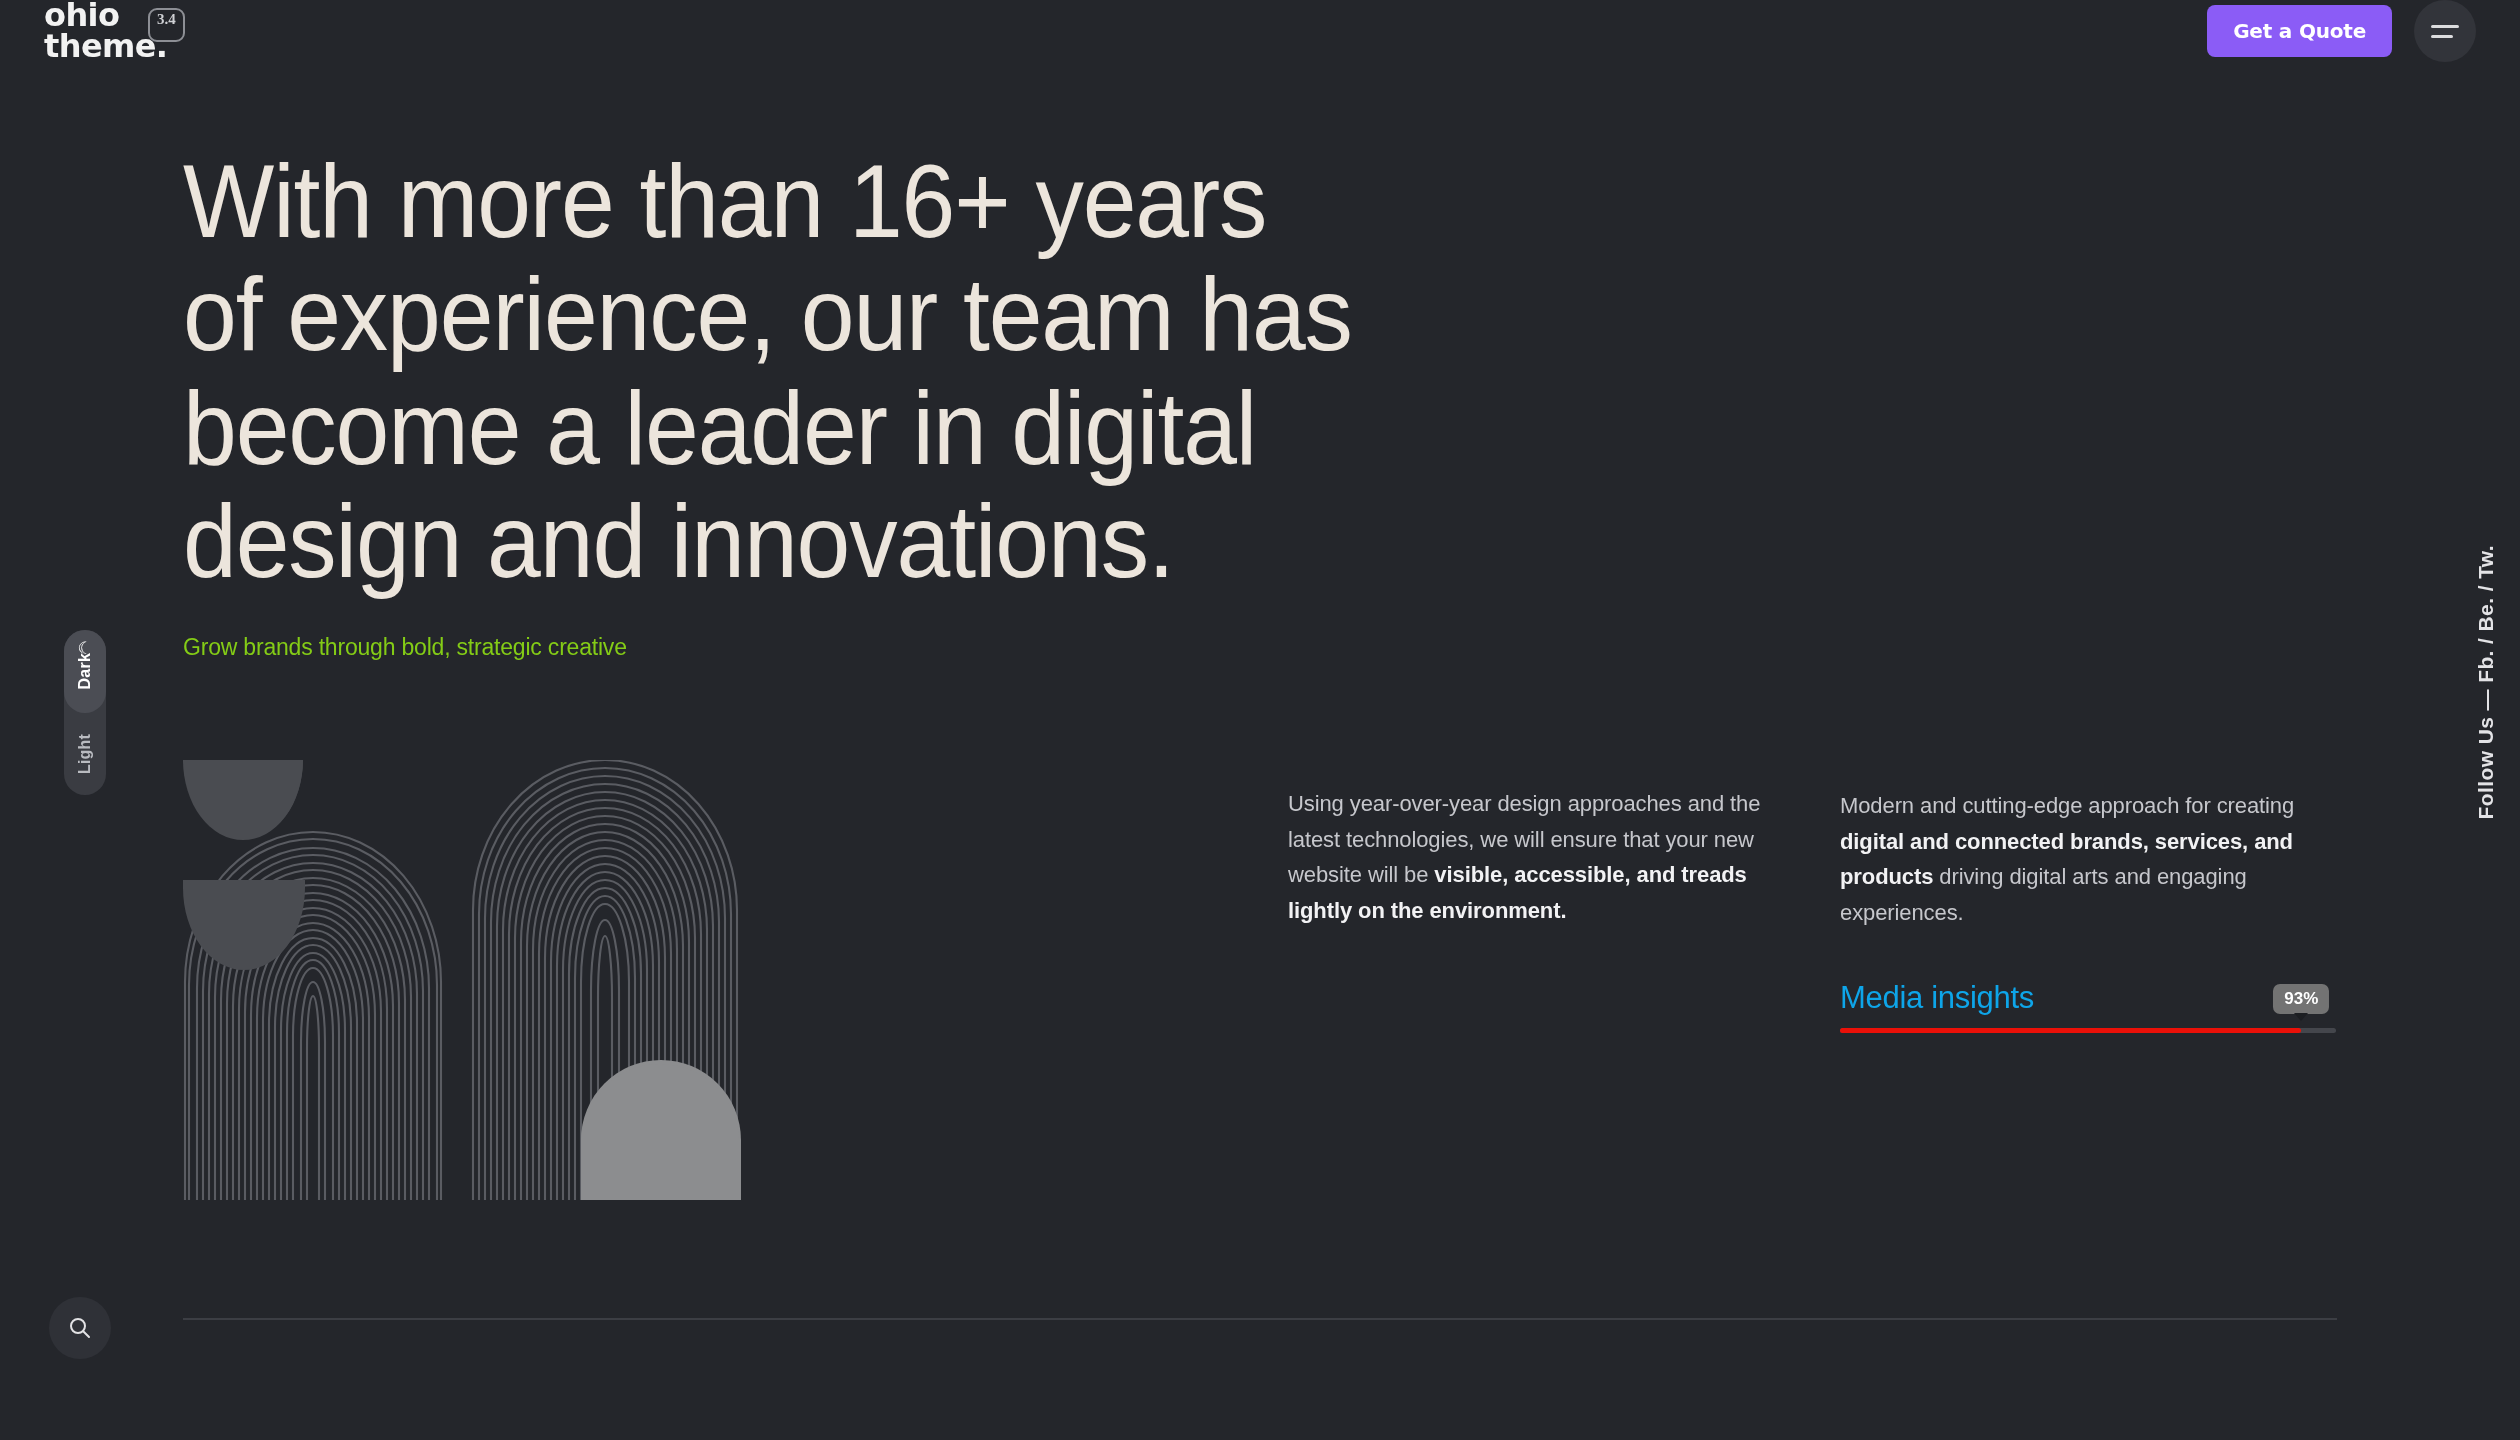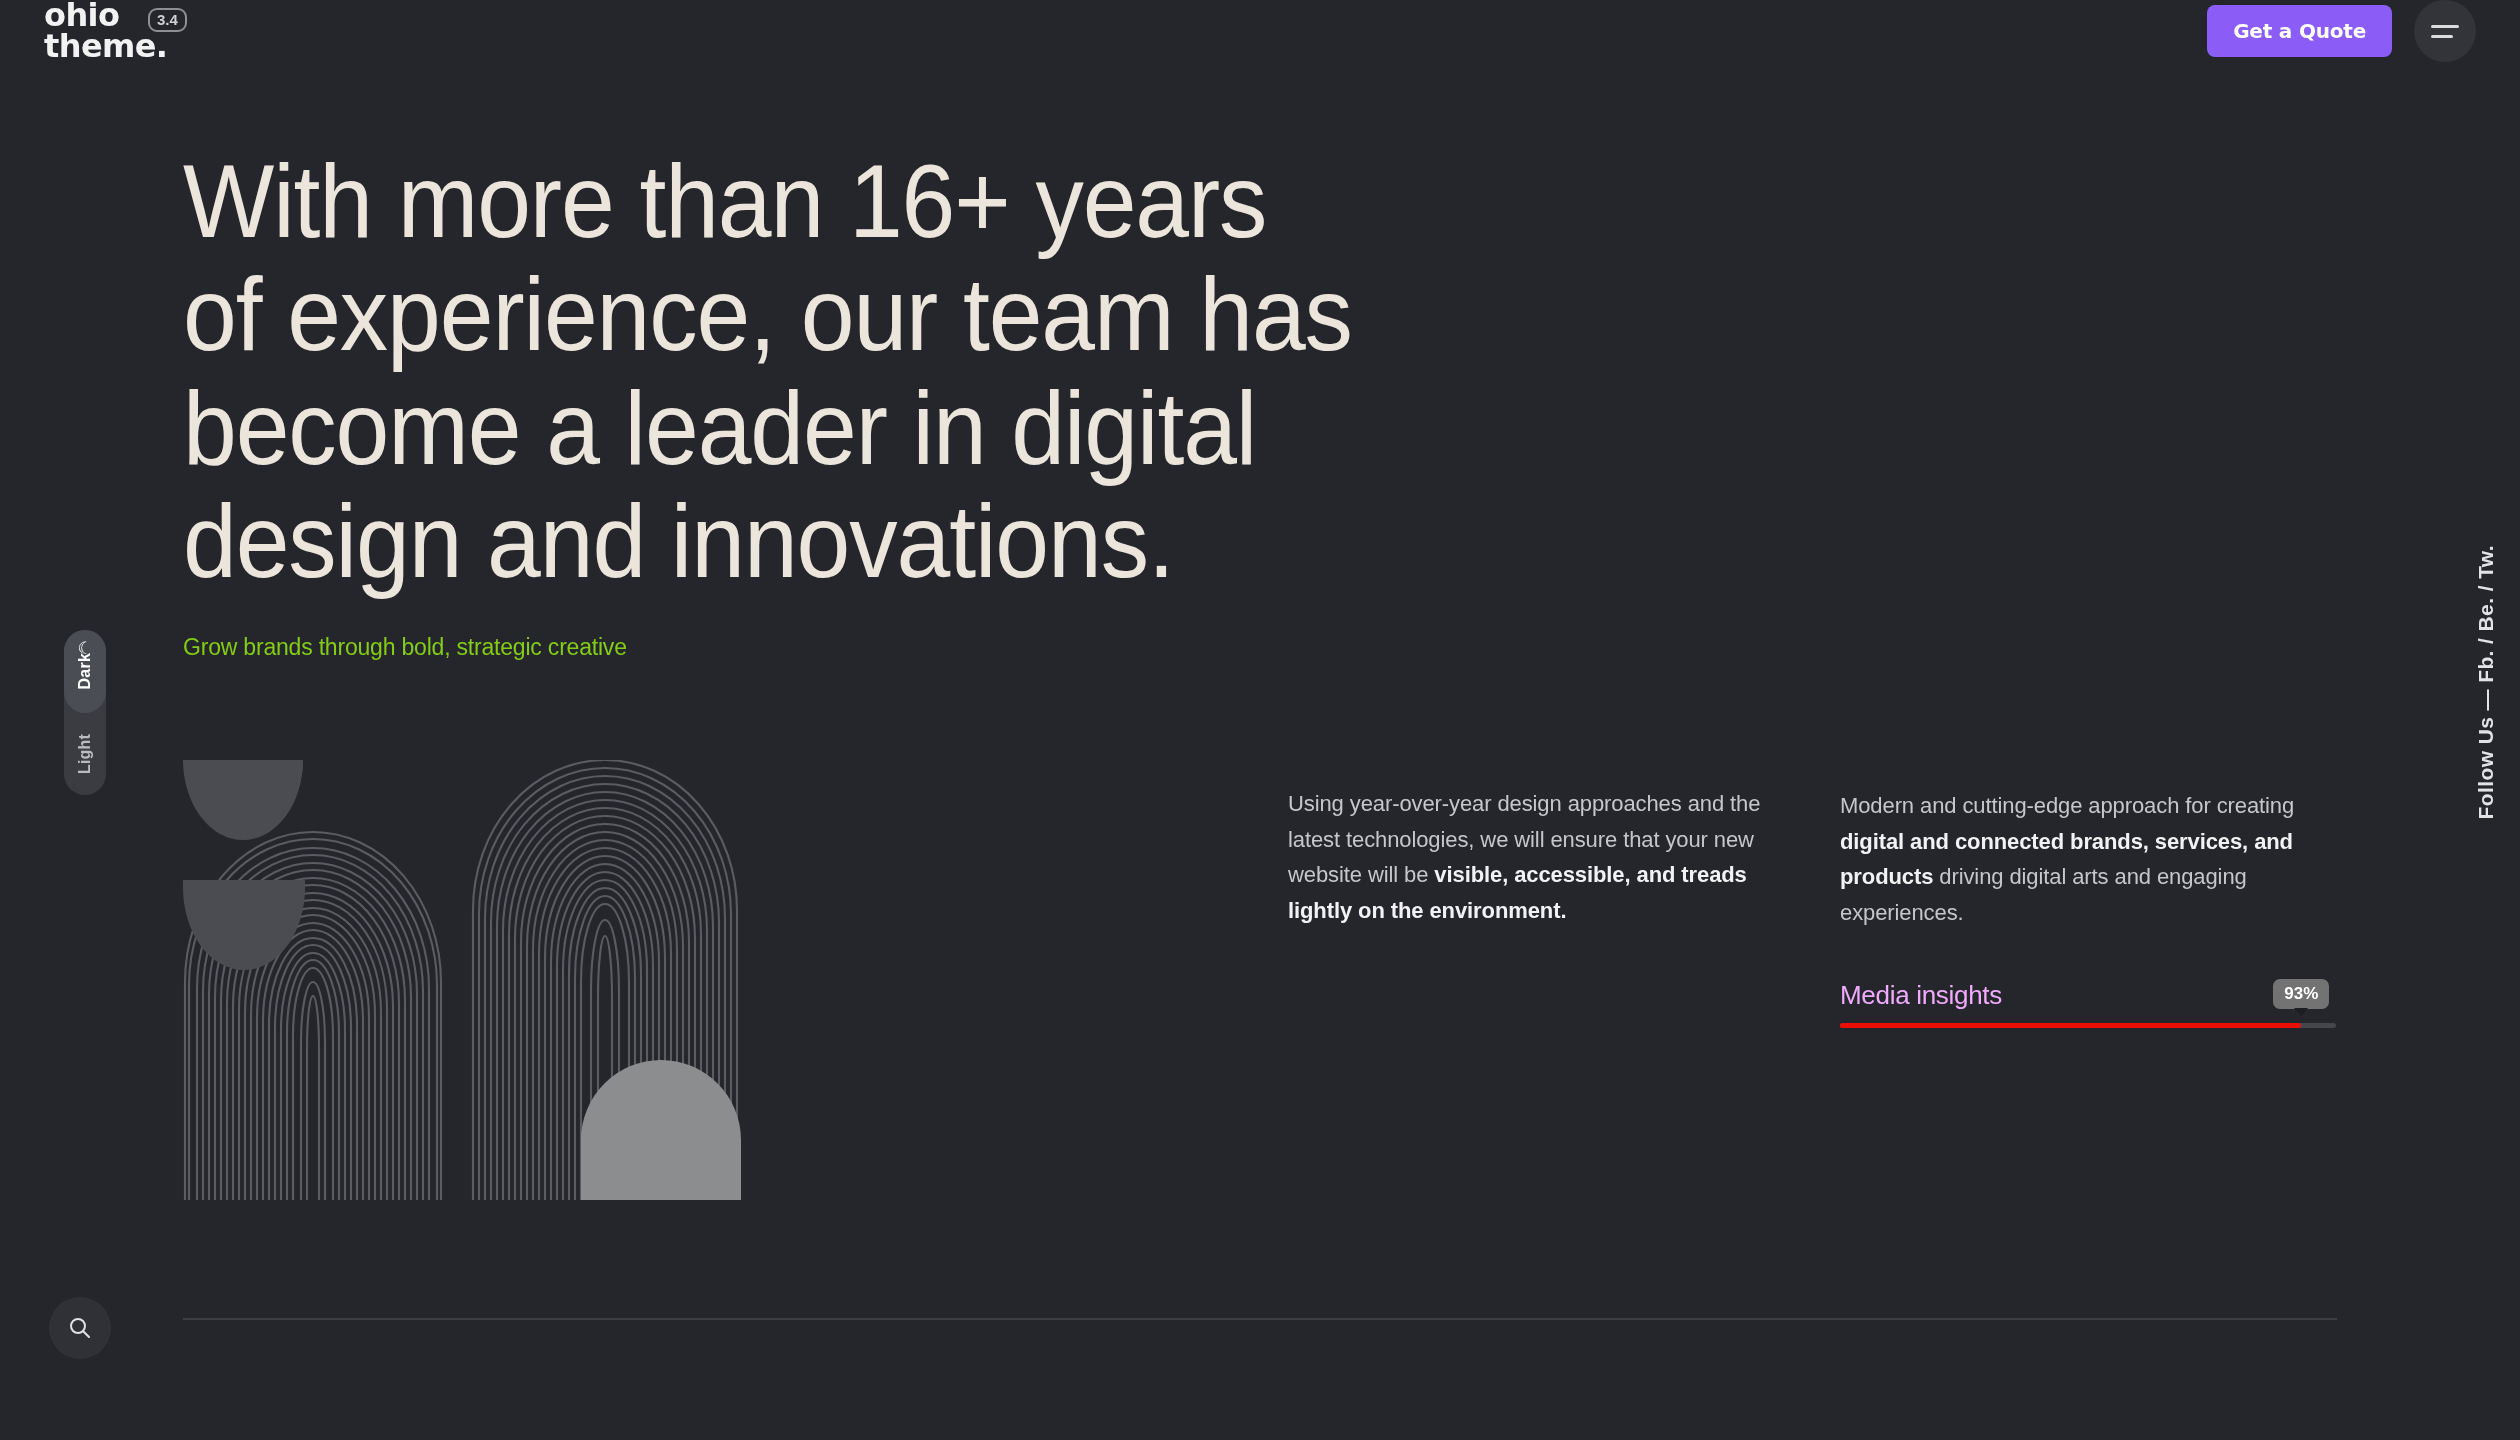--- a/index.html
+++ b/index.html
@@ -25,23 +25,23 @@
     font-weight:bold;
     font-size:32px;
     line-height:0.98;
     color:#f2f2f2;
     letter-spacing:-0.6px;
   }
   .brand-line2 { display:block; }
   .ver-badge {
     position:absolute; left:104px; top:8px;
     border:2px solid #8d8f95; border-radius:9px;
-    padding:1px 7px 2px;
+    padding:1px 7px 12px;
     font-size:15px; font-weight:bold; color:#cfd0d4;
-    font-family:Liberation Sans, sans-serif;
+    font-family:Liberation Serif, serif;
     line-height:1.15;
   }
   .header-right { display:flex; align-items:center; gap:22px; }
   .quote-btn {
     background:#ea1008; color:#ffffff;
     border:none; border-radius:8px;
     font-size:20px; font-weight:bold;
     font-family:"DejaVu Sans", sans-serif;
     padding:14px 26px; cursor:pointer;
     letter-spacing:-0.2px;
@@ -104,21 +104,21 @@
   .col { position:absolute; font-size:22px; line-height:1.62; color:#c6c7cc; }
   .col p { margin:0; letter-spacing:-0.1px; }
   .col p + p { margin-top:36px; }
   .col b { color:#f2f2f4; font-weight:bold; }
   .col-a { left:1288px; top:786px; width:500px; }
   .col-b { left:1840px; top:761px; width:500px;margin-top:27px; }
 
   
   .progress-wrap { position:absolute; left:1840px; top:980px; width:496px; }
   .progress-label {
-    font-size:26px; color:#f0abfc; font-weight:400;
+    font-size:31px; color:#0ea5e9; font-weight:400;
     letter-spacing:-0.3px; margin-bottom:12px;
   }
   .progress-track { position:relative; width:100%; height:5px; background:#44464c; border-radius:3px; }
   .progress-fill { position:absolute; left:0; top:0; height:5px; background:#ea1008; border-radius:3px; width:93%; }
   .progress-badge {
     position:absolute; top:-44px; left:93%; transform:translateX(-50%);
     background:#737373; color:#ffffff;
     font-size:17px; font-weight:bold;
     padding:5px 11px; border-radius:7px; white-space:nowrap;
   }

